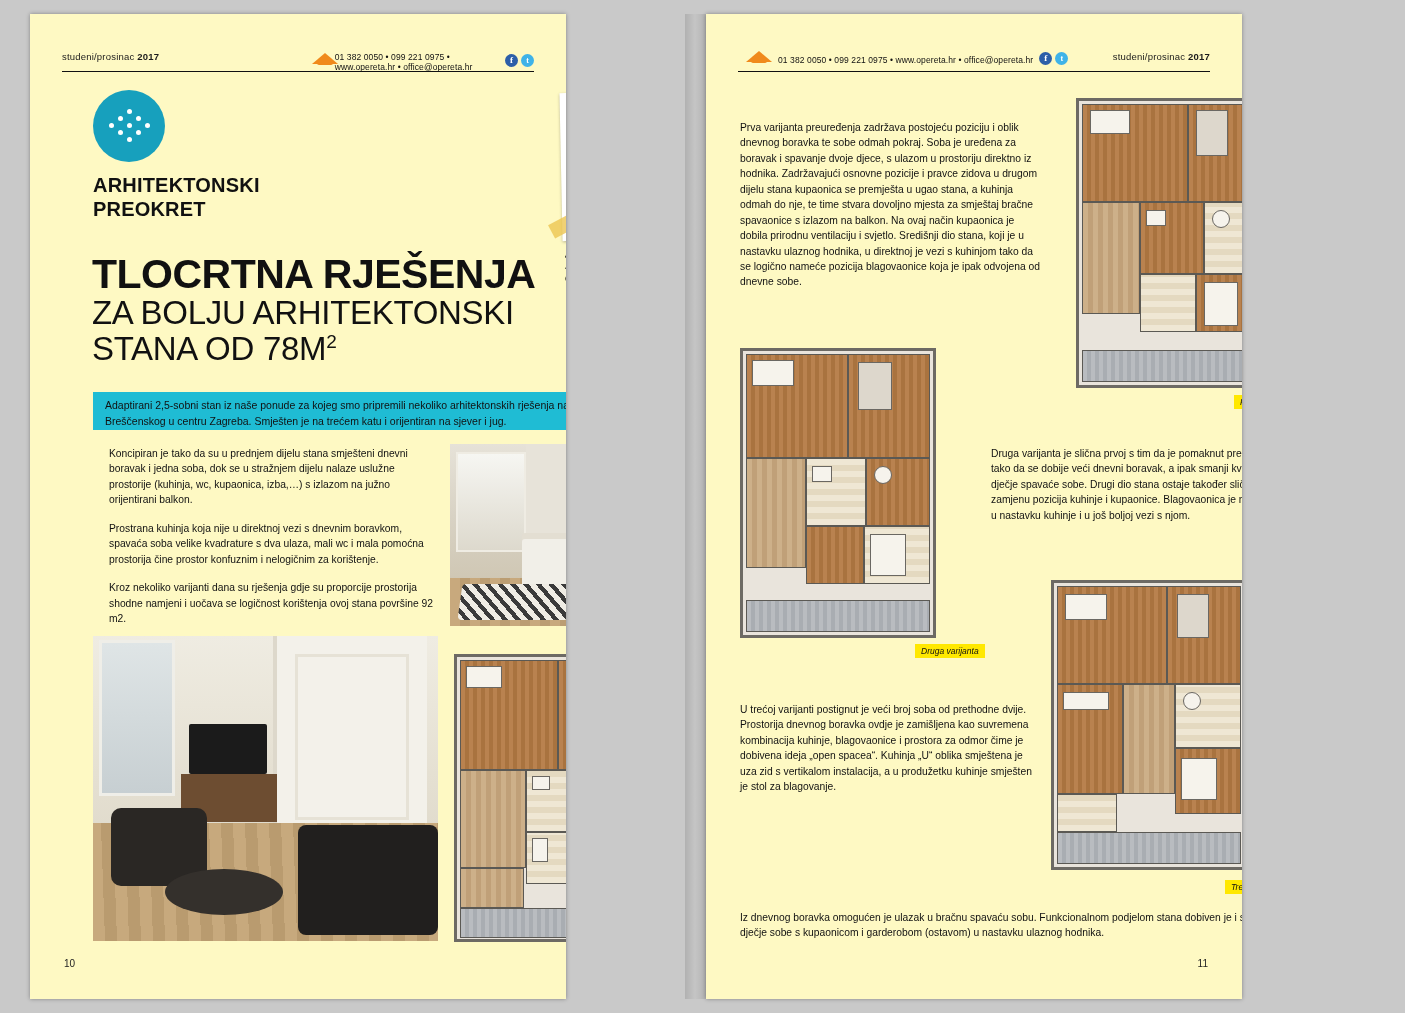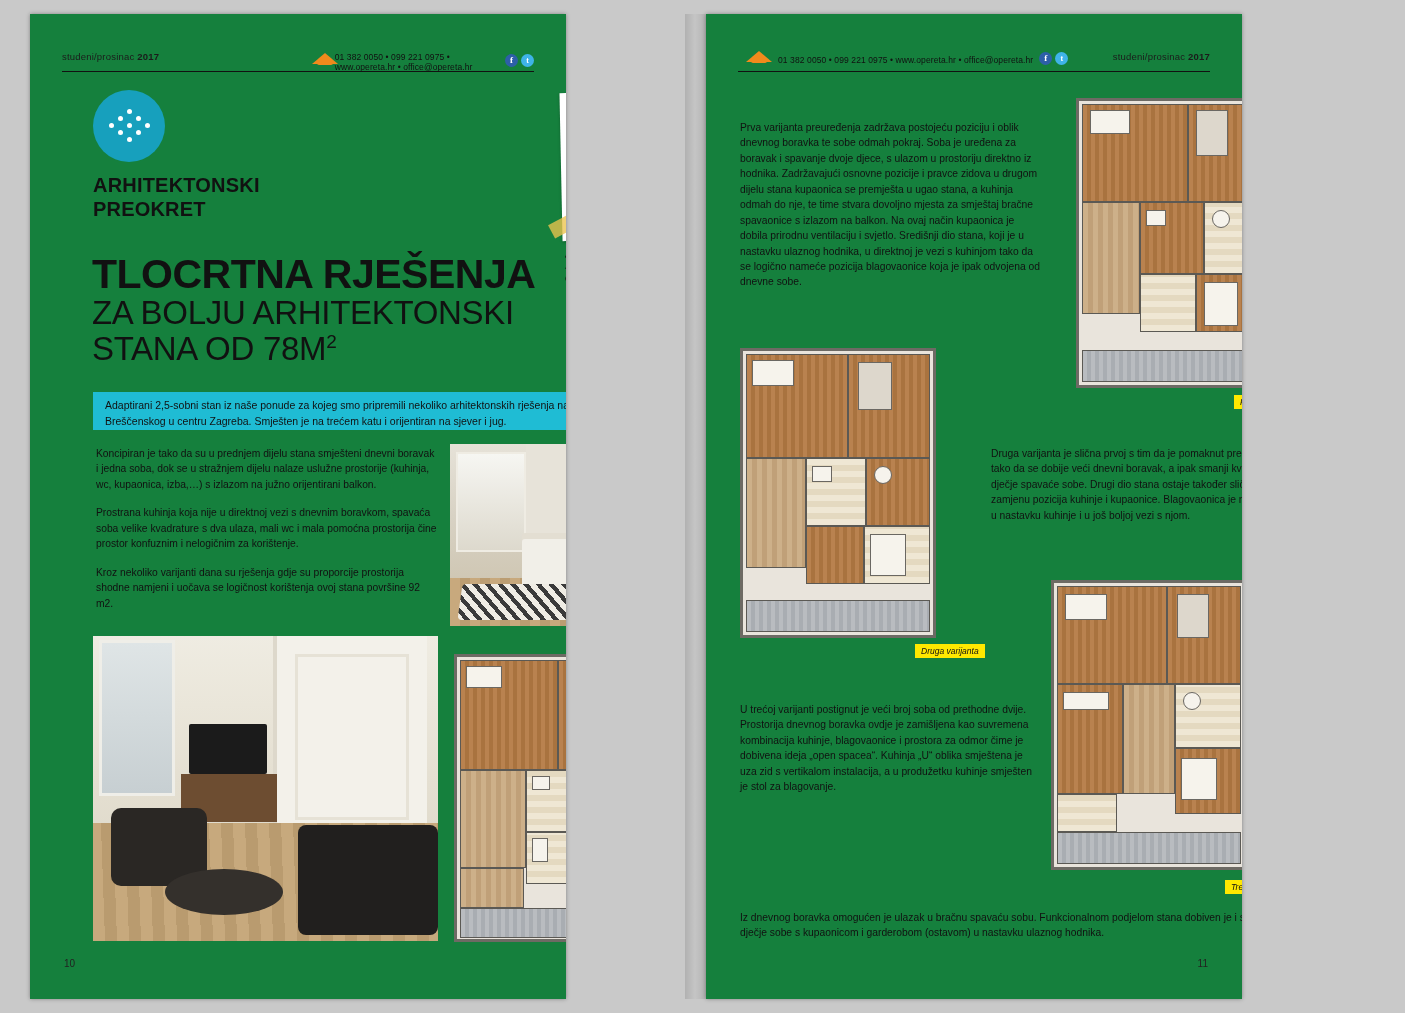--- a/index.html
+++ b/index.html
@@ -13,21 +13,21 @@
     width: 1405px;
     height: 1013px;
     background: #c9c9c9;
     overflow: hidden;
   }
   .page {
     position: absolute;
     top: 14px;
     width: 536px;
     height: 985px;
-    background: #15803d;
+    background: #fef9c3;
     box-shadow: 0 0 4px rgba(0,0,0,0.35);
     overflow: hidden;
   }
   .page-left { left: 30px; }
   .page-right { left: 706px; }
   .gutter-shadow {
     position: absolute;
     top: 14px;
     left: 685px;
     width: 22px;
@@ -233,21 +233,21 @@
   }
 
   .col-text {
     position: absolute;
     left: 63px;
     width: 345px;
     font-size: 10.3px;
     line-height: 1.5;
     color: #111;
   }
-  .col-text p { margin: 0 0 13px 3px; }
+  .col-text p { margin: 0 0 13px 16px; }
 
   .photo {
     position: absolute;
     background: #b9c2c6;
     overflow: hidden;
   }
   .photo-bedroom {
     left: 420px; top: 430px;
     width: 225px; height: 182px;
     background: linear-gradient(#e6e2d8 0%, #d8d2c4 40%, #c9bfa8 100%);

